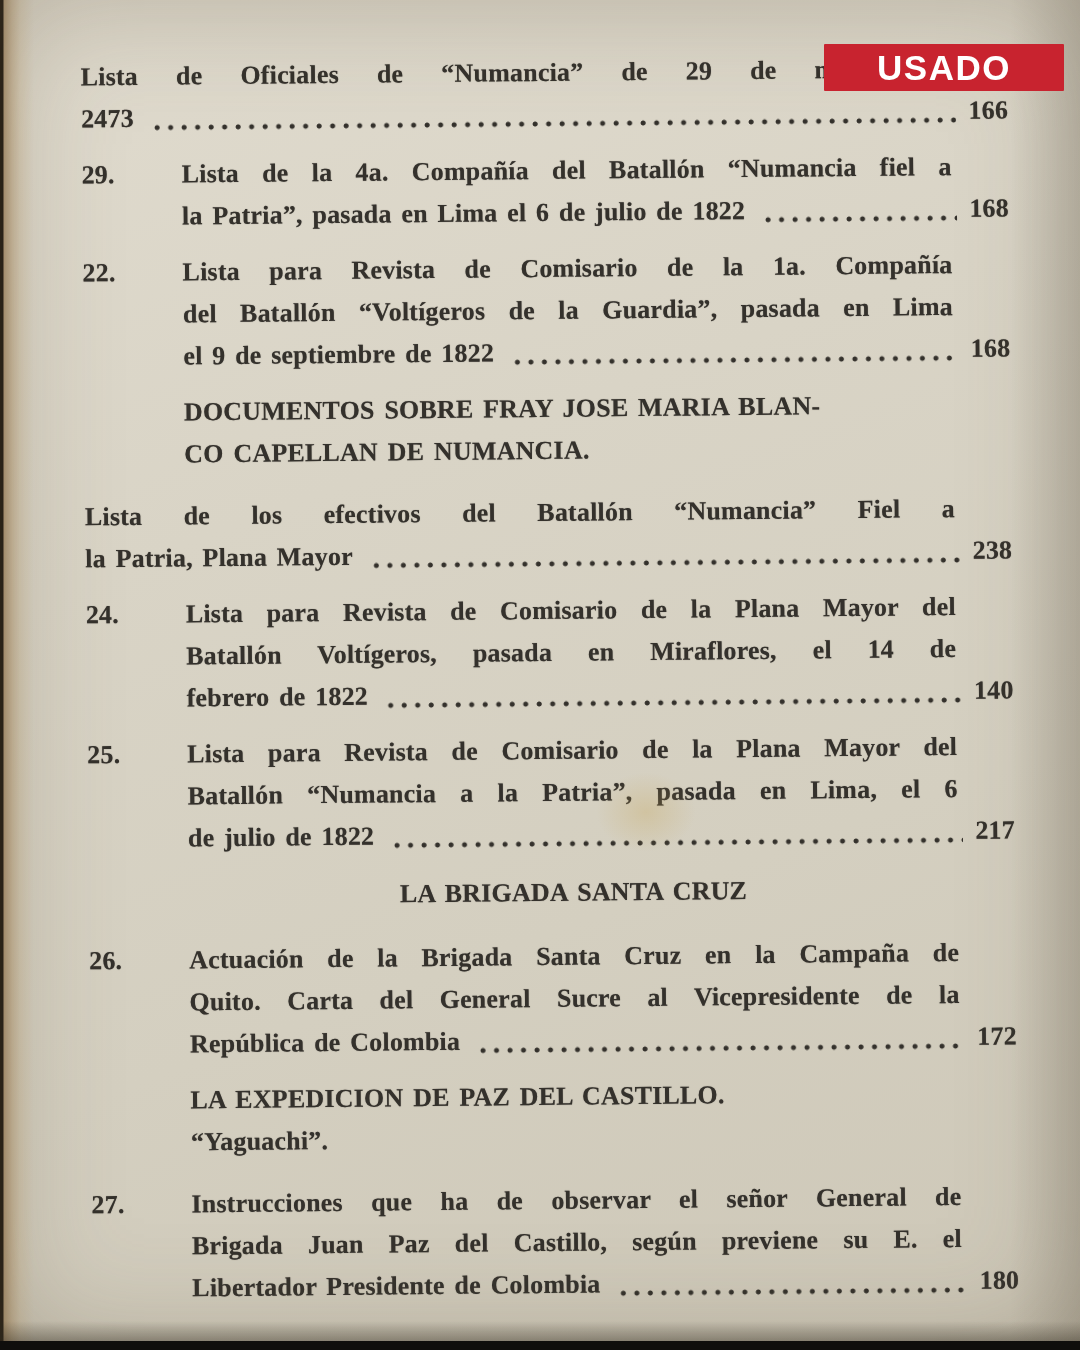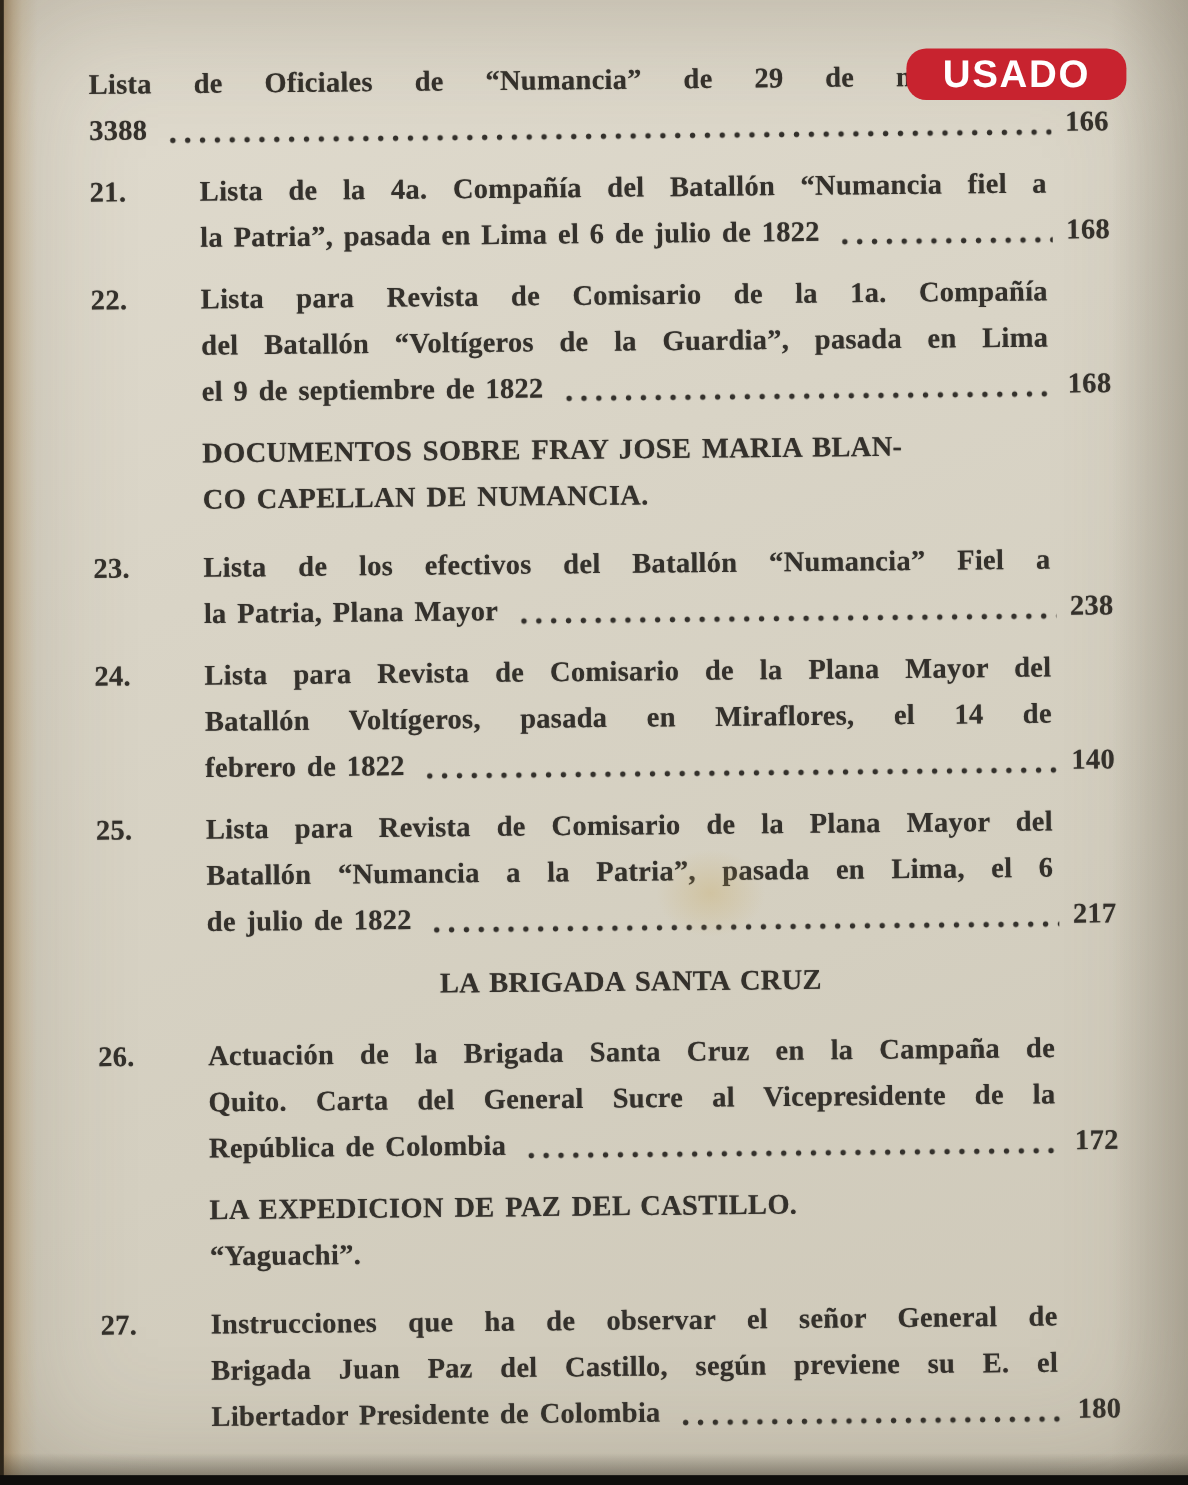--- a/index.html
+++ b/index.html
@@ -47,43 +47,43 @@
   .leader{flex:1 1 auto;height:30px;margin:0 12px 0 18px;
     background-image:radial-gradient(circle at 5px 50%,currentColor 2.1px,rgba(0,0,0,0) 2.9px);
     background-size:13.5px 6px;background-repeat:repeat-x;
     background-position:left bottom 9px;}
   .pg{flex:0 0 auto;white-space:nowrap;text-align:right;}
   .heading{padding-left:100px;padding-right:57px;margin:10px 0 20px;}
   .heading.center{text-align:center;margin:16px 0 22px;}
 
   
   .usado{
-    position:absolute;left:824px;top:44px;width:200px;height:47px;z-index:5;
-    border-radius:18px;display:flex;align-items:center;justify-content:center;
+    position:absolute;left:824px;top:44px;width:240px;height:47px;z-index:5;
+    border-radius:1px;display:flex;align-items:center;justify-content:center;
     font-family:"Liberation Sans","DejaVu Sans",sans-serif;font-weight:700;
     font-size:35px;letter-spacing:1.5px;
   }
 </style>
 </head>
 <body>
 
 <div class="photo">
   <div class="content" style="color: rgb(52, 49, 44);">
       <div class="entry">
         <div class="body">
           <div class="line full">Lista de Oficiales de “Numancia” de 29 de marzo de</div>
           <div class="line lastrow">
-            <span class="lt">3388</span>
+            <span class="lt">2473</span>
             <span class="leader"></span>
             <span class="pg">166</span>
           </div>
         </div>
       </div>
       <div class="entry">
-        <div class="num">21.</div>
+        <div class="num">29.</div>
         <div class="body">
           <div class="line full">Lista de la 4a. Compañía del Batallón “Numancia fiel a</div>
           <div class="line lastrow">
             <span class="lt">la Patria”, pasada en Lima el 6 de julio de 1822</span>
             <span class="leader"></span>
             <span class="pg">168</span>
           </div>
         </div>
       </div>
       <div class="entry">
@@ -96,21 +96,20 @@
             <span class="leader"></span>
             <span class="pg">168</span>
           </div>
         </div>
       </div>
       <div class="heading">
         <div class="line">DOCUMENTOS SOBRE FRAY JOSE MARIA BLAN-</div>
         <div class="line">CO CAPELLAN DE NUMANCIA.</div>
       </div>
       <div class="entry">
-        <div class="num">23.</div>
         <div class="body">
           <div class="line full">Lista de los efectivos del Batallón “Numancia” Fiel a</div>
           <div class="line lastrow">
             <span class="lt">la Patria, Plana Mayor</span>
             <span class="leader"></span>
             <span class="pg">238</span>
           </div>
         </div>
       </div>
       <div class="entry">

